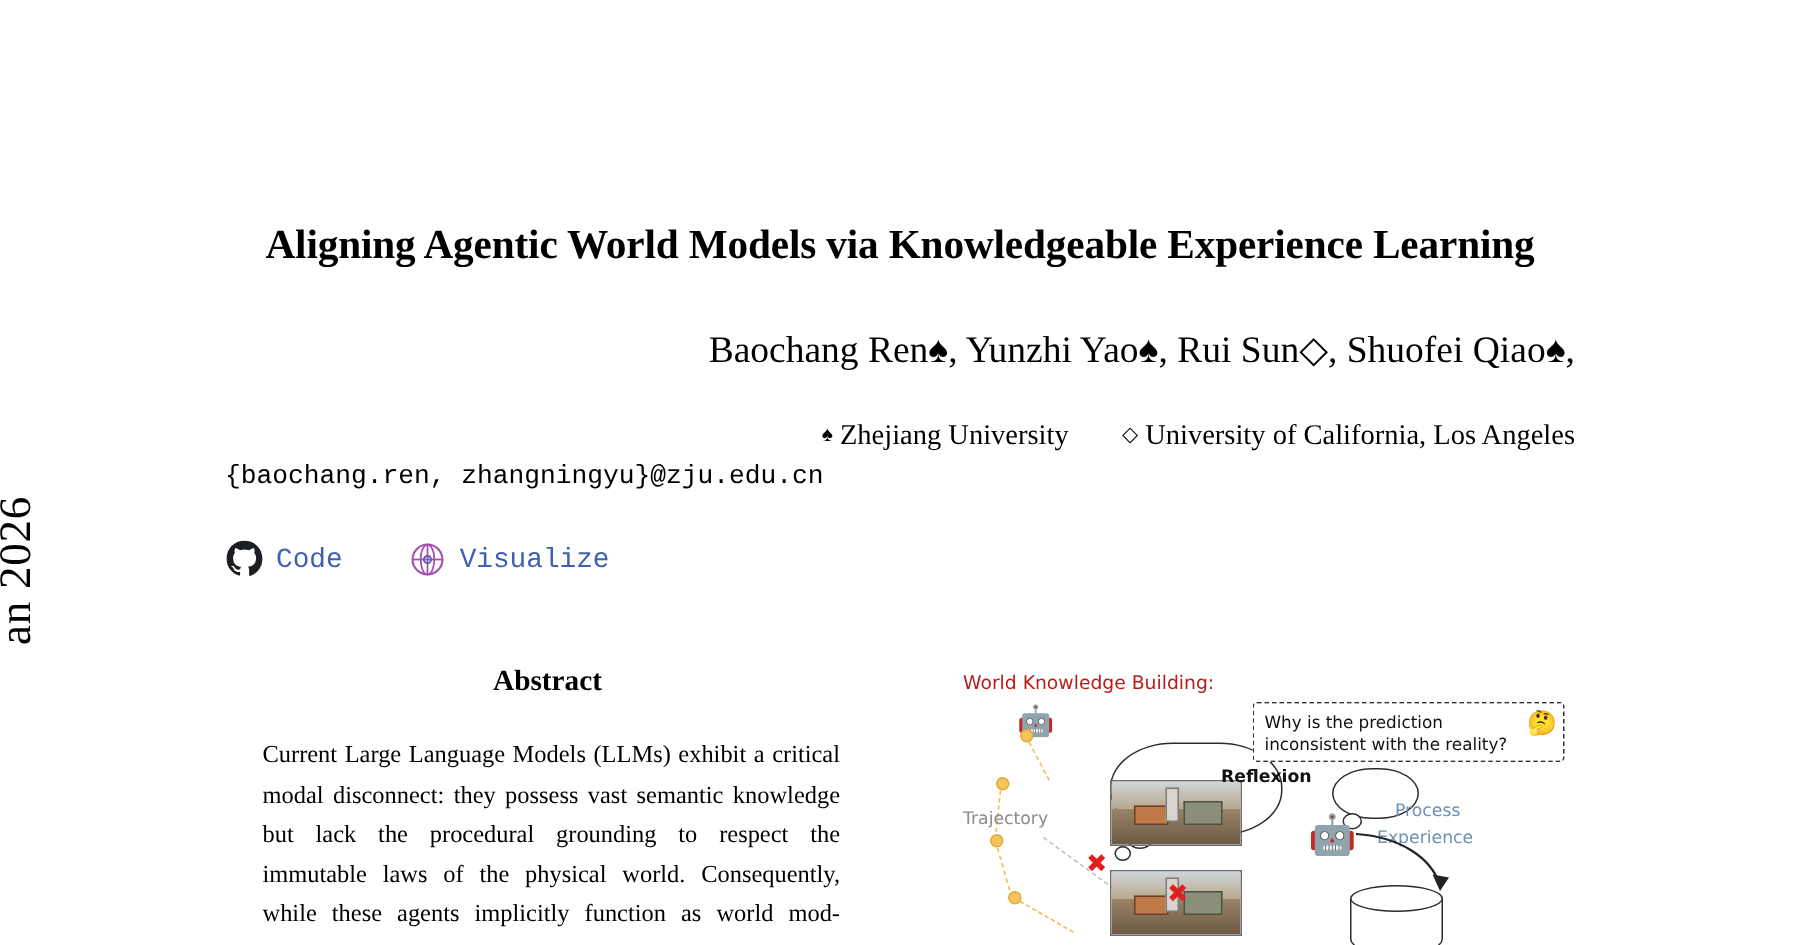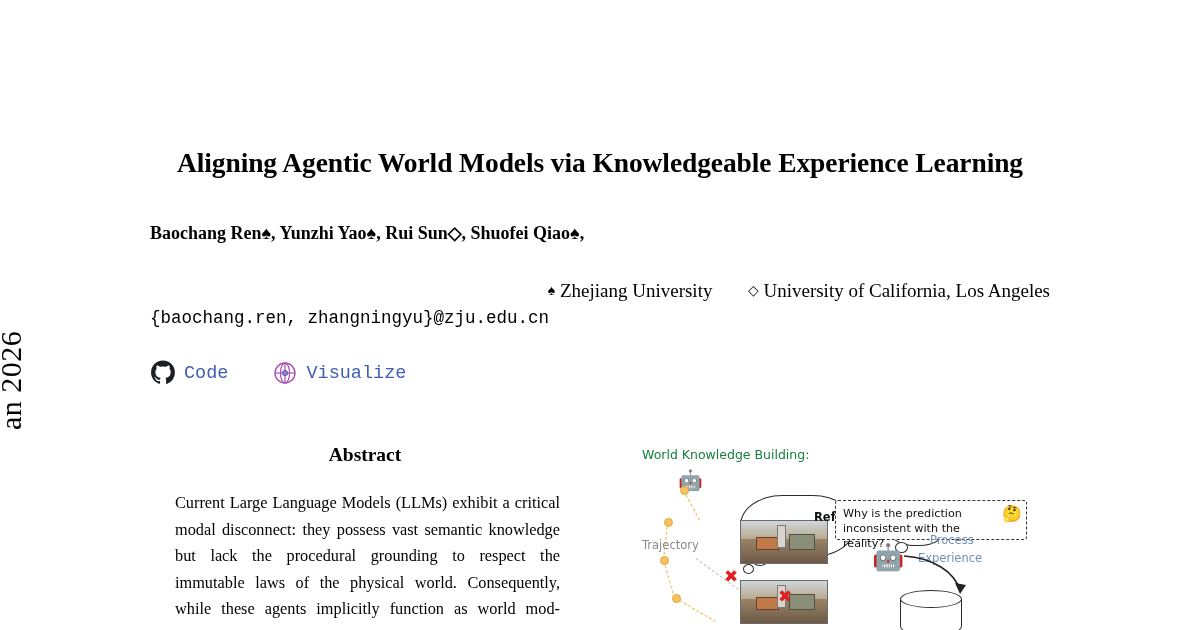--- a/index.html
+++ b/index.html
@@ -46,23 +46,23 @@
     font-weight: bold;
     font-family: "Liberation Serif", serif;
     letter-spacing: -0.1px;
   }
 
   .authors {
     position: absolute;
     left: 150px;
     top: 218px;
     width: 900px;
-    text-align: left;
-    font-size: 18px;
-    font-weight: bold;
+    text-align: right;
+    font-size: 25px;
+    font-weight: normal;
     line-height: 31px;
   }
 
   .affil {
     position: absolute;
     left: 150px;
     top: 278px;
     width: 900px;
     text-align: right;
     font-size: 19px;
@@ -135,42 +135,41 @@
     top: 440px;
     width: 530px;
     height: 200px;
     font-family: "DejaVu Sans", sans-serif;
   }
   .fig-caption-top {
     position: absolute;
     left: 42px;
     top: 7px;
     font-size: 12.5px;
-    color: #15803d;
+    color: #b91c1c;
   }
   .robot-ico {
     position: absolute;
     font-size: 20px;
     line-height: 1;
   }
 
   .speech-dash {
     position: absolute;
     left: 235px;
     top: 28px;
-    width: 192px;
+    width: 208px;
     height: 40px;
     border: 1.4px dashed #333;
     border-radius: 3px;
     background: #fff;
     font-size: 11.2px;
     color: #111;
     line-height: 15px;
     padding: 5px 26px 0 7px;
-    margin-top: 32px;
   }
   .emoji-think {
     position: absolute;
     right: 4px;
     top: 5px;
     font-size: 16px;
   }
 
   .lbl {
     position: absolute;

